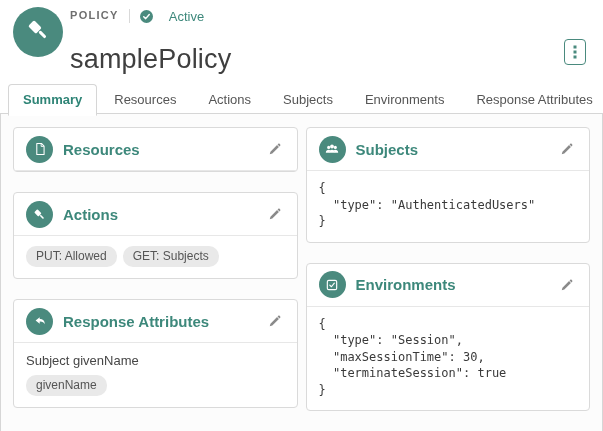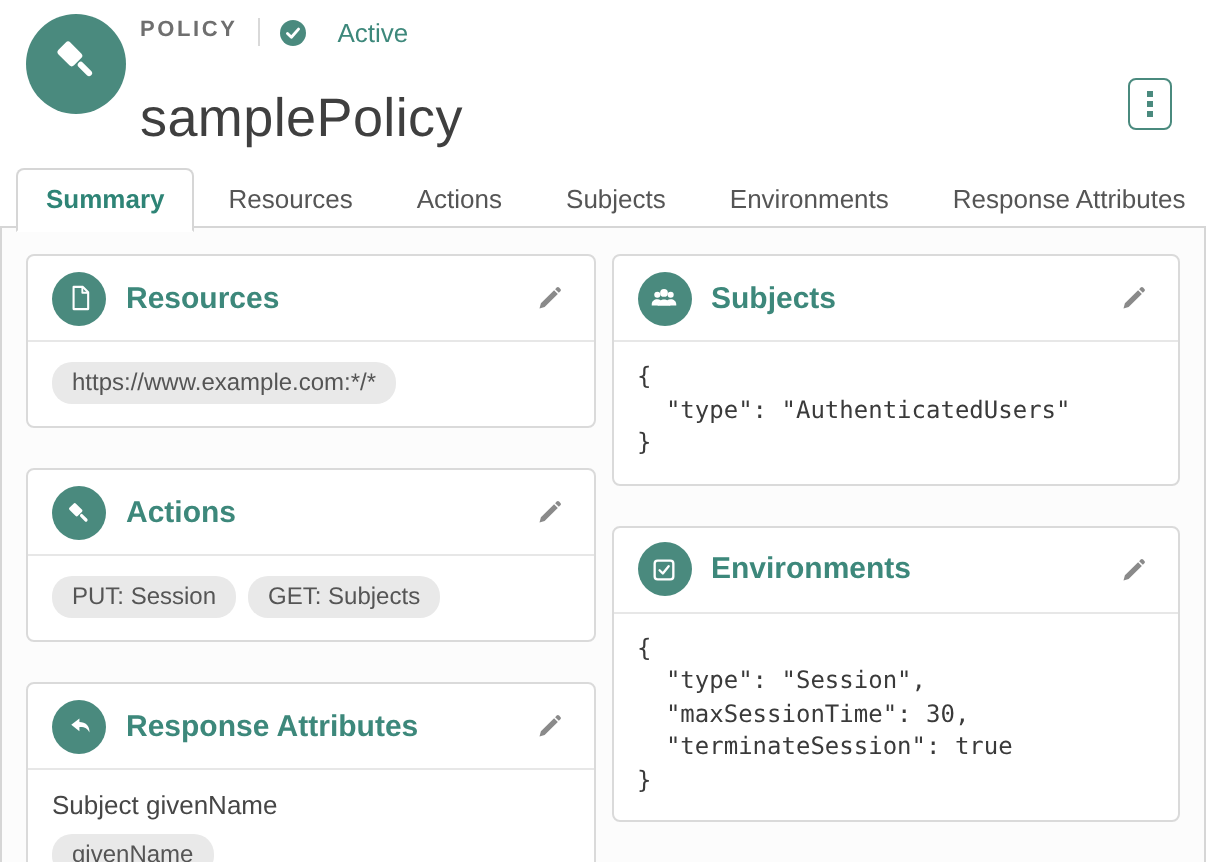--- a/index.html
+++ b/index.html
@@ -176,25 +176,20 @@
             <path d="M14 3 v4.5 h4.5" fill="none" stroke="#ffffff" stroke-width="1.6" stroke-linejoin="round"></path>
           </svg>
         </div>
         <span class="card-title">Resources</span>
         <button class="edit-btn">
           <svg width="14" height="14" viewBox="0 0 24 24">
             <path d="M3 21 l1.2-4.4 L15.5 5.3 l3.2 3.2 L7.4 19.8 z M16.4 4.4 l1.3-1.3 c.6-.6 1.5-.6 2.1 0 l1.1 1.1 c.6 .6 .6 1.5 0 2.1 l-1.3 1.3 z" fill="#8a8a8a"></path>
           </svg>
         </button>
       </div>
-      <div class="card-body">
-        <div class="chip-row">
-          <span class="chip">https://www.example.com:*/*</span>
-        </div>
-      </div>
     </div>
 
     <div class="card">
       <div class="card-header">
         <div class="card-icon">
           <svg width="15" height="15" viewBox="0 0 24 24">
             <g fill="#ffffff" transform="rotate(-45 12 12)">
               <rect x="8.4" y="3.6" width="7.2" height="9.4" rx="1.4"></rect>
               <rect x="10.7" y="13.6" width="2.6" height="7.6" rx="1.3"></rect>
             </g>
@@ -202,21 +197,21 @@
         </div>
         <span class="card-title">Actions</span>
         <button class="edit-btn">
           <svg width="14" height="14" viewBox="0 0 24 24">
             <path d="M3 21 l1.2-4.4 L15.5 5.3 l3.2 3.2 L7.4 19.8 z M16.4 4.4 l1.3-1.3 c.6-.6 1.5-.6 2.1 0 l1.1 1.1 c.6 .6 .6 1.5 0 2.1 l-1.3 1.3 z" fill="#8a8a8a"></path>
           </svg>
         </button>
       </div>
       <div class="card-body">
         <div class="chip-row">
-          <span class="chip">PUT: Session</span>
+          <span class="chip">PUT: Allowed</span>
           <span class="chip">GET: Subjects</span>
         </div>
       </div>
     </div>
 
     <div class="card">
       <div class="card-header">
         <div class="card-icon">
           <svg width="14" height="14" viewBox="0 0 24 24">
             <path d="M11.5 5.5 L4.5 11 l7 5.5 v-3.6 c4.6-.2 7 1.4 8.6 4.6 .3-5.6-3.4-8.9-8.6-8.9 z" fill="#ffffff"></path>

